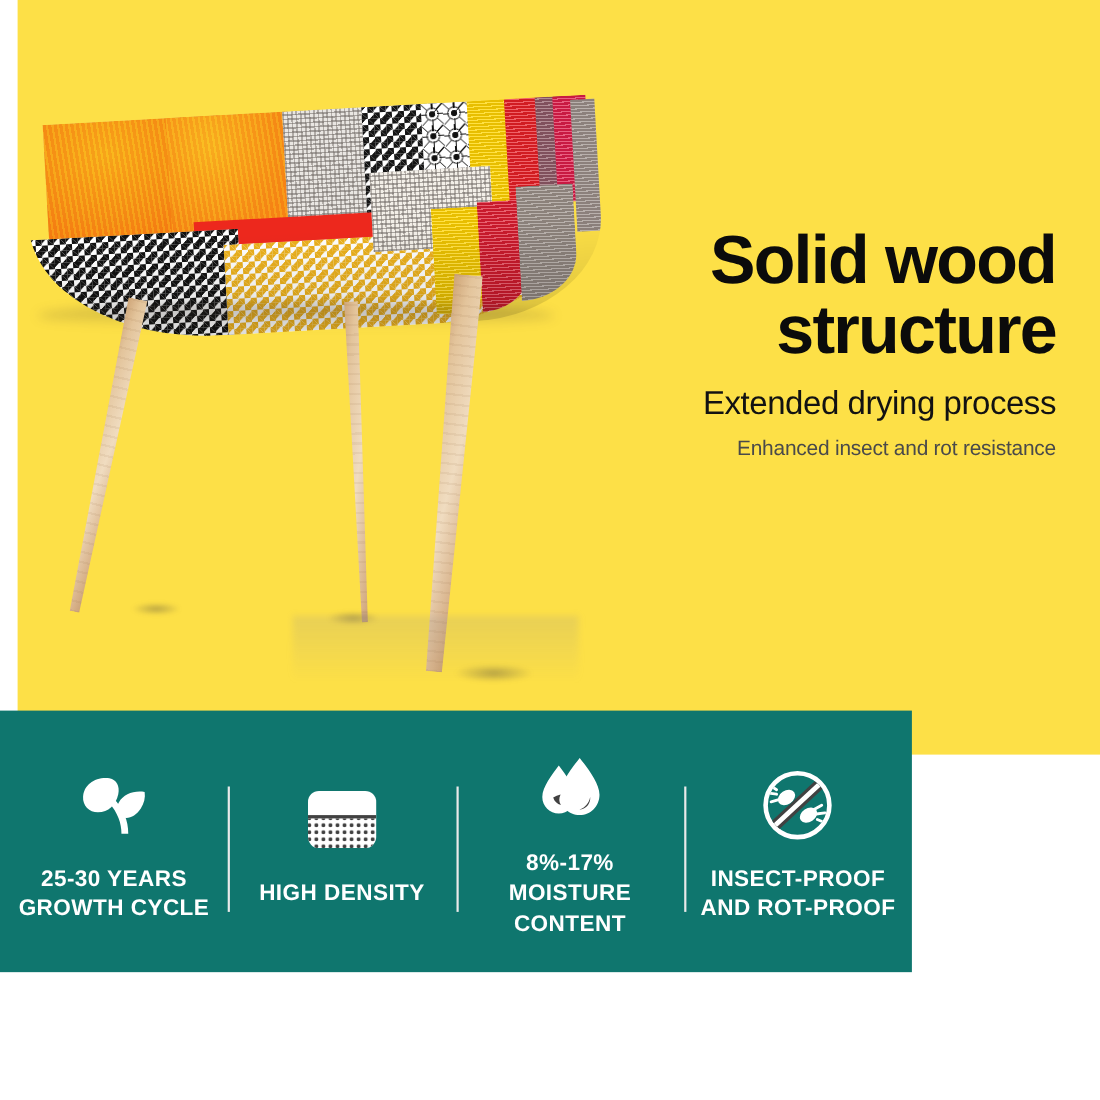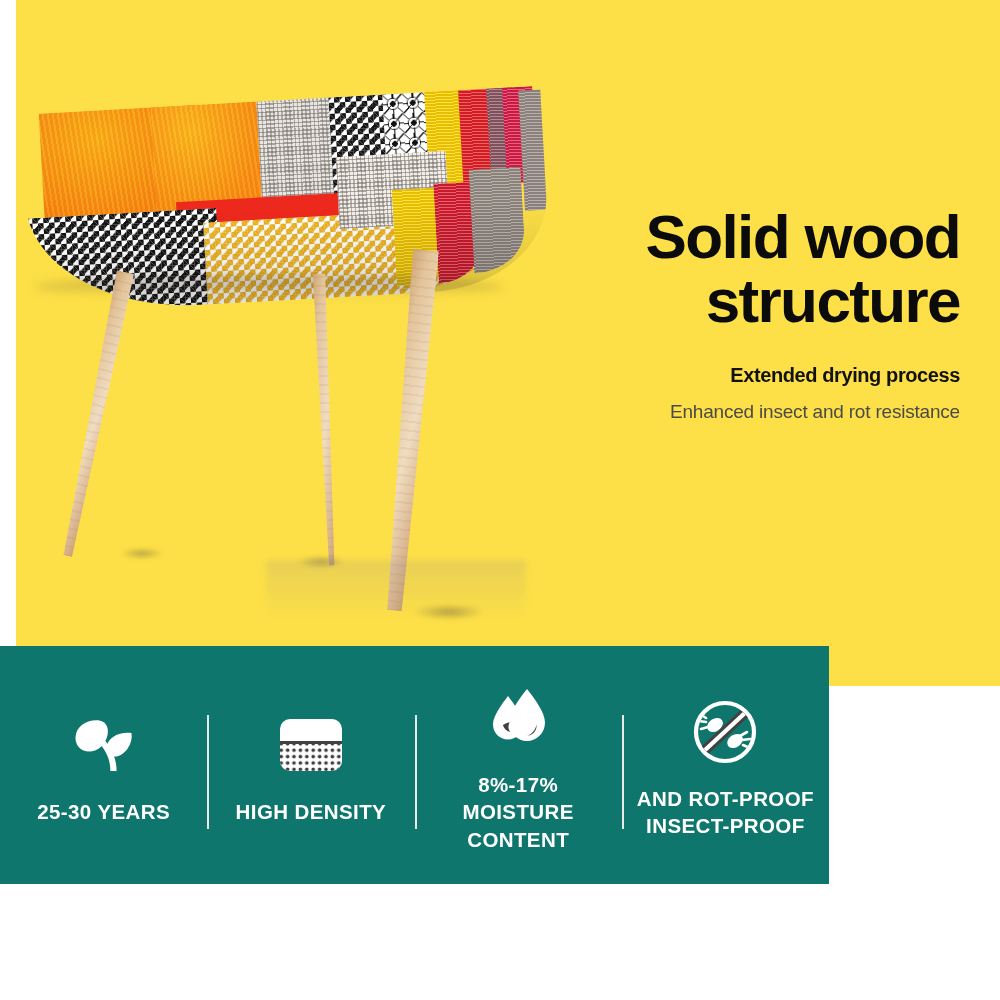--- a/index.html
+++ b/index.html
@@ -137,23 +137,23 @@
   }
   .headline {
     font-size: 62px;
     font-weight: 700;
     line-height: 1.04;
     letter-spacing: -1.6px;
     color: #0b0b0b;
   }
   .headline .l2 { display: block; }
   .sub1 {
-    margin-top: 30px;
-    font-size: 20px;
-    font-weight: 700;
+    margin-top: 16px;
+    font-size: 30px;
+    font-weight: 400;
     letter-spacing: -0.4px;
     color: #121212;
   }
   .sub2 {
     margin-top: 14px;
     font-size: 19px;
     font-weight: 400;
     letter-spacing: -0.2px;
     color: #4a4a4a;
   }
@@ -270,20 +270,21 @@
     <div class="feature">
       <div class="f-icon">
         <svg width="70" height="64" viewBox="0 0 70 64" aria-hidden="true">
           <path fill="#ffffff" d="M30.5 7.5C18 6 7 13 6.5 24.5 6.2 32.5 12 38.5 20 38.5c9.5 0 16.5-7 18.5-16.5C40 14.5 37 9 30.5 7.5z"></path>
           <path fill="#ffffff" d="M62.5 20c-10-1.5-19 2-23.5 9.5-3 5-2 10.5 2.5 13 5.5 3 13-0.5 17.5-7.5 3-4.6 4.3-9.9 3.5-15z"></path>
           <path fill="#ffffff" d="M30.5 30.5c3.5 3.8 6.4 8.4 8.3 13.3 1.8 4.6 2.6 9.3 2.6 14.2h6.2c0-6-1.1-11.6-3.3-17-2.3-5.7-5.8-11-10.3-15.6l-3.5 5.1z"></path>
         </svg>
       </div>
       <div class="f-label">
         <span class="ln">25-30 YEARS</span>
+        <span class="ln">GROWTH CYCLE</span>
       </div>
     </div>
 
     <div class="feature">
       <div class="f-icon">
         <svg width="66" height="60" viewBox="0 0 66 60" aria-hidden="true">
           <defs>
             <pattern id="dots" width="6.4" height="6.4" patternUnits="userSpaceOnUse">
               <circle cx="3.2" cy="3.2" r="1.85" fill="#414141"></circle>
             </pattern>
@@ -334,20 +335,20 @@
 
             <path d="M15 19 L9 15 M15 23 L8 22 M17 28 L10 30" stroke="#ffffff" stroke-width="2.6" stroke-linecap="round" fill="none"></path>
             <path d="M52 46 L59 49 M51 41 L59 40 M49 37 L56 33" stroke="#ffffff" stroke-width="2.6" stroke-linecap="round" fill="none"></path>
 
             <line x1="13" y1="52" x2="55" y2="13" stroke="#414141" stroke-width="10" stroke-linecap="round"></line>
             <line x1="13" y1="52" x2="55" y2="13" stroke="#ffffff" stroke-width="4.4" stroke-linecap="round"></line>
           </g>
         </svg>
       </div>
       <div class="f-label">
+        <span class="ln">INSECT-PROOF</span>
         <span class="ln">AND ROT-PROOF</span>
-        <span class="ln">INSECT-PROOF</span>
       </div>
     </div>
   </div>
 
   <div style="position:absolute; left:0; top:884px; width:1000px; height:116px; background:#ffffff;"></div>
 </div>
 
 </body></html>

